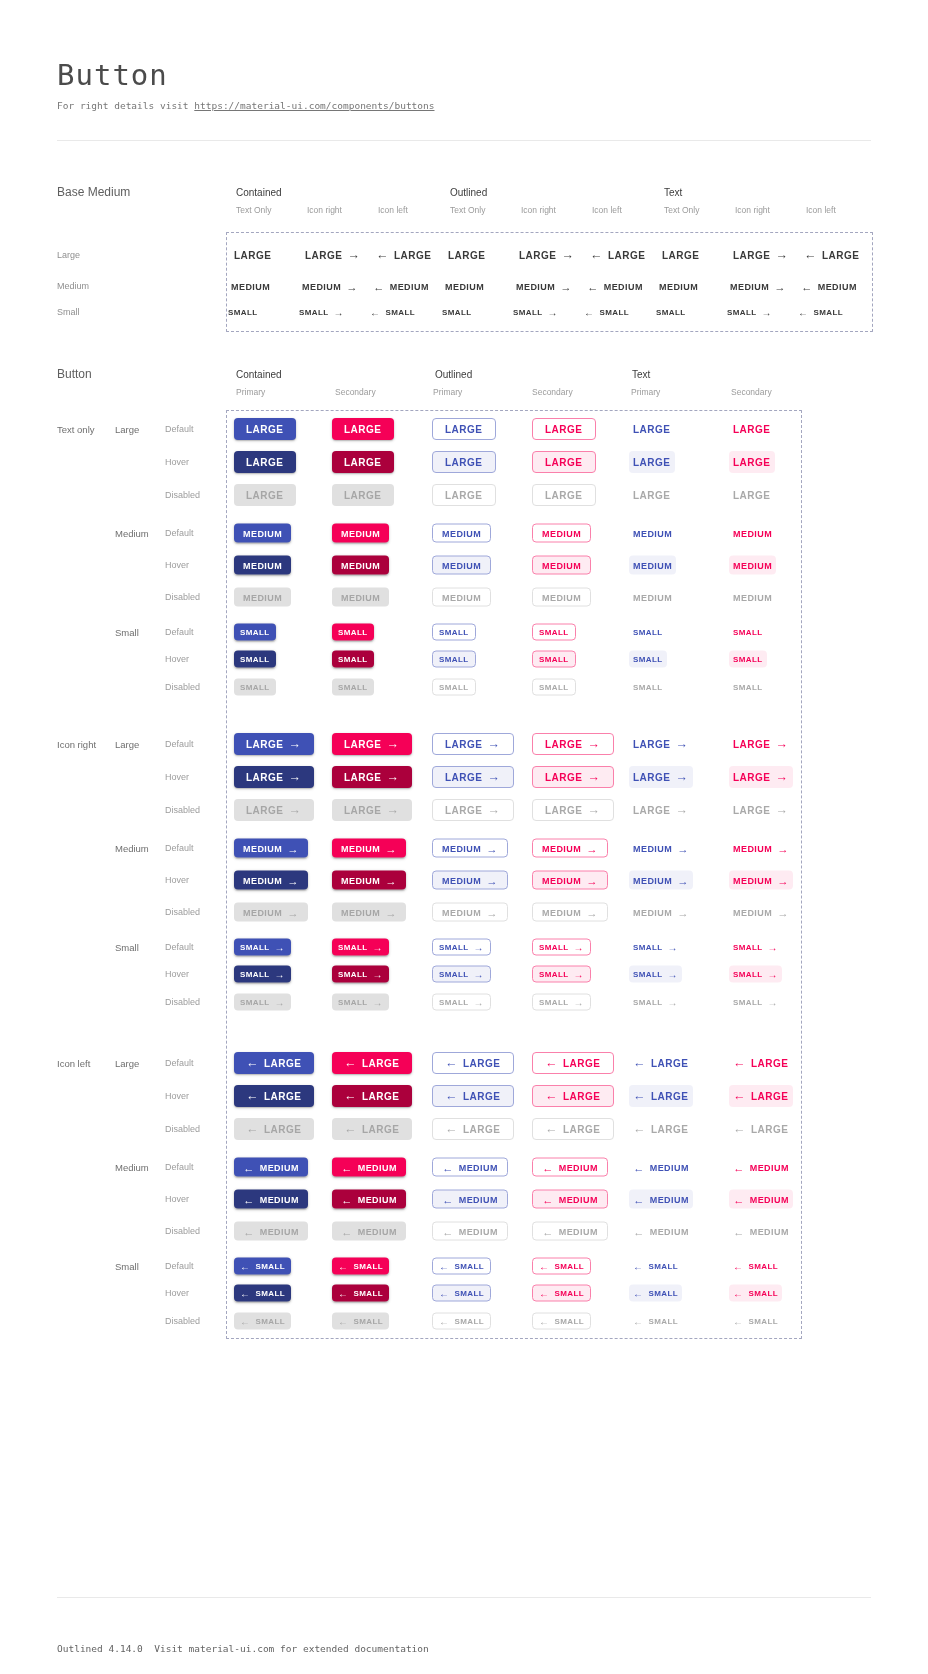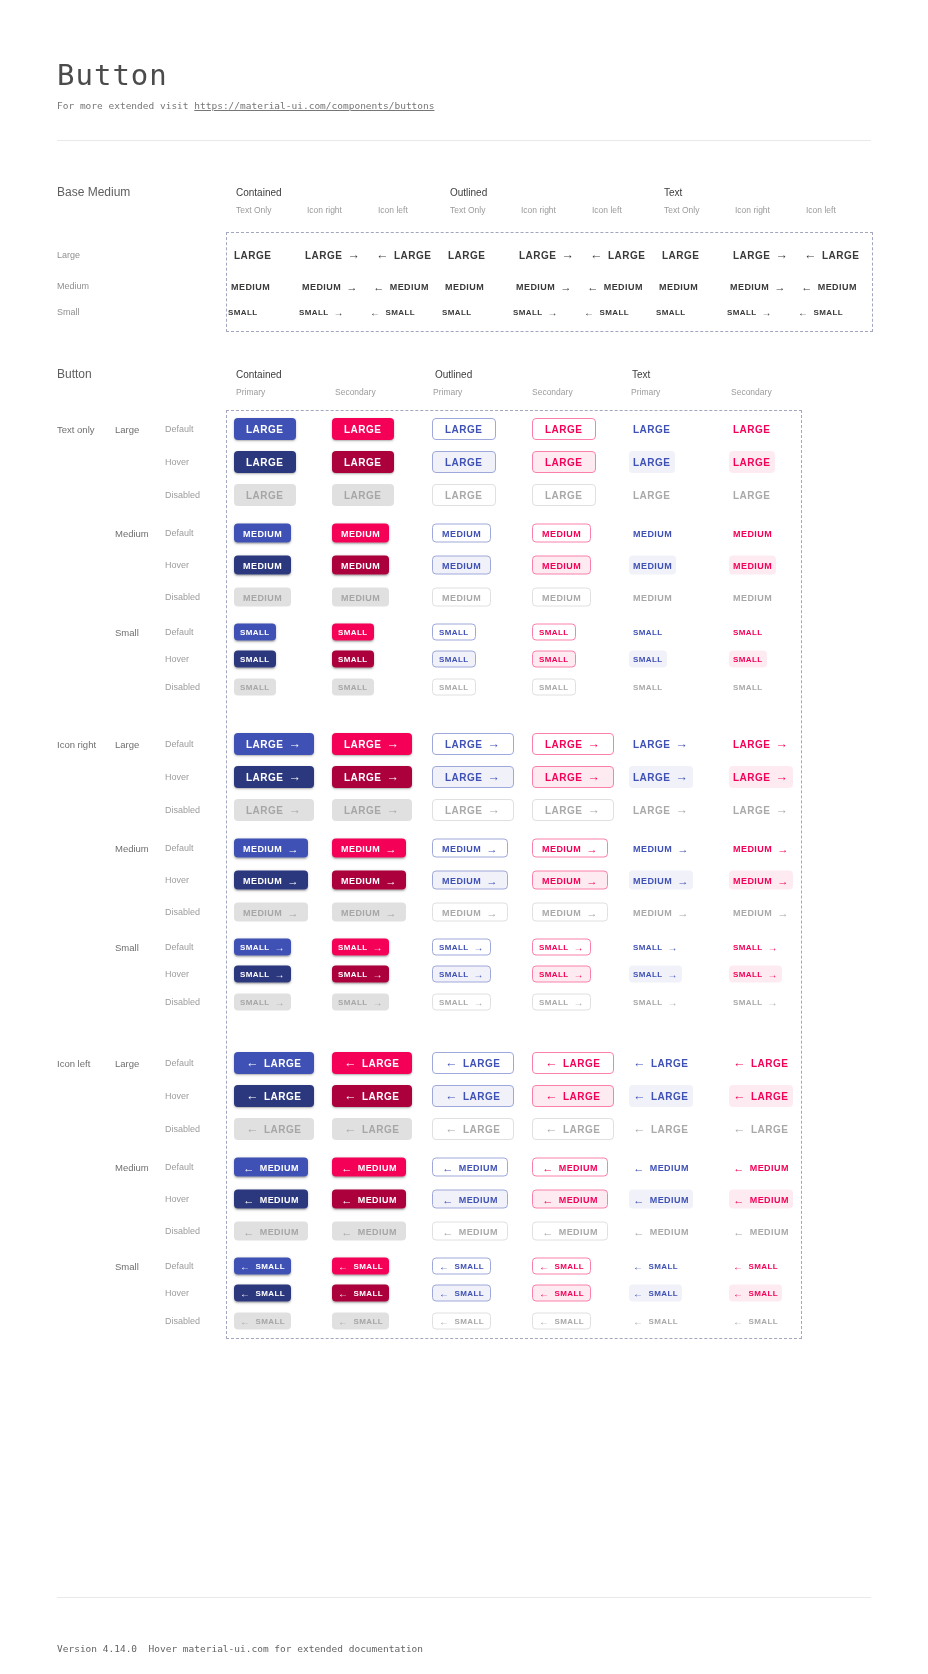--- a/index.html
+++ b/index.html
@@ -58,35 +58,35 @@
   .v-text.c-secondary.st-hover{background:rgba(245,0,87,.08);}
   .v-text.st-disabled{color:#a9a9a9;}
 </style>
 </head>
 <body>
 
 <div id="page">
 
   <div class="abs page-title">Button</div>
 
-  <div class="abs subtitle"><span>For more extended visit </span><a href="#">https://material-ui.com/components/buttons</a></div>
+  <div class="abs subtitle"><span>For right details visit </span><a href="#">https://material-ui.com/components/buttons</a></div>
 
   <div class="divider" style="top:140px"></div>
 
   <div class="abs vcenter section-heading" style="left:57px;top:192px">Base Medium</div>
 
   <div class="dashed-panel" style="left:226px;top:232px;width:645px;height:98px"></div>
 
   <div class="abs vcenter section-heading" style="left:57px;top:374px">Button</div>
 
   <div class="dashed-panel" style="left:226px;top:410px;width:574px;height:927px"></div>
 
   <div class="divider" style="top:1597px"></div>
 
-  <div class="abs footer-text">Version 4.14.0  Hover material-ui.com for extended documentation</div>
+  <div class="abs footer-text">Outlined 4.14.0  Visit material-ui.com for extended documentation</div>
 <div class="abs vcenter hdr-group" style="left: 236px; top: 192px;">Contained</div>
     <div class="abs vcenter hdr-group" style="left: 450px; top: 192px;">Outlined</div>
     <div class="abs vcenter hdr-group" style="left: 664px; top: 192px;">Text</div>
     <div class="abs vcenter hdr-sub" style="left: 236px; top: 210px;">Text Only</div>
     <div class="abs vcenter hdr-sub" style="left: 307px; top: 210px;">Icon right</div>
     <div class="abs vcenter hdr-sub" style="left: 378px; top: 210px;">Icon left</div>
     <div class="abs vcenter hdr-sub" style="left: 450px; top: 210px;">Text Only</div>
     <div class="abs vcenter hdr-sub" style="left: 521px; top: 210px;">Icon right</div>
     <div class="abs vcenter hdr-sub" style="left: 592px; top: 210px;">Icon left</div>
     <div class="abs vcenter hdr-sub" style="left: 664px; top: 210px;">Text Only</div>

